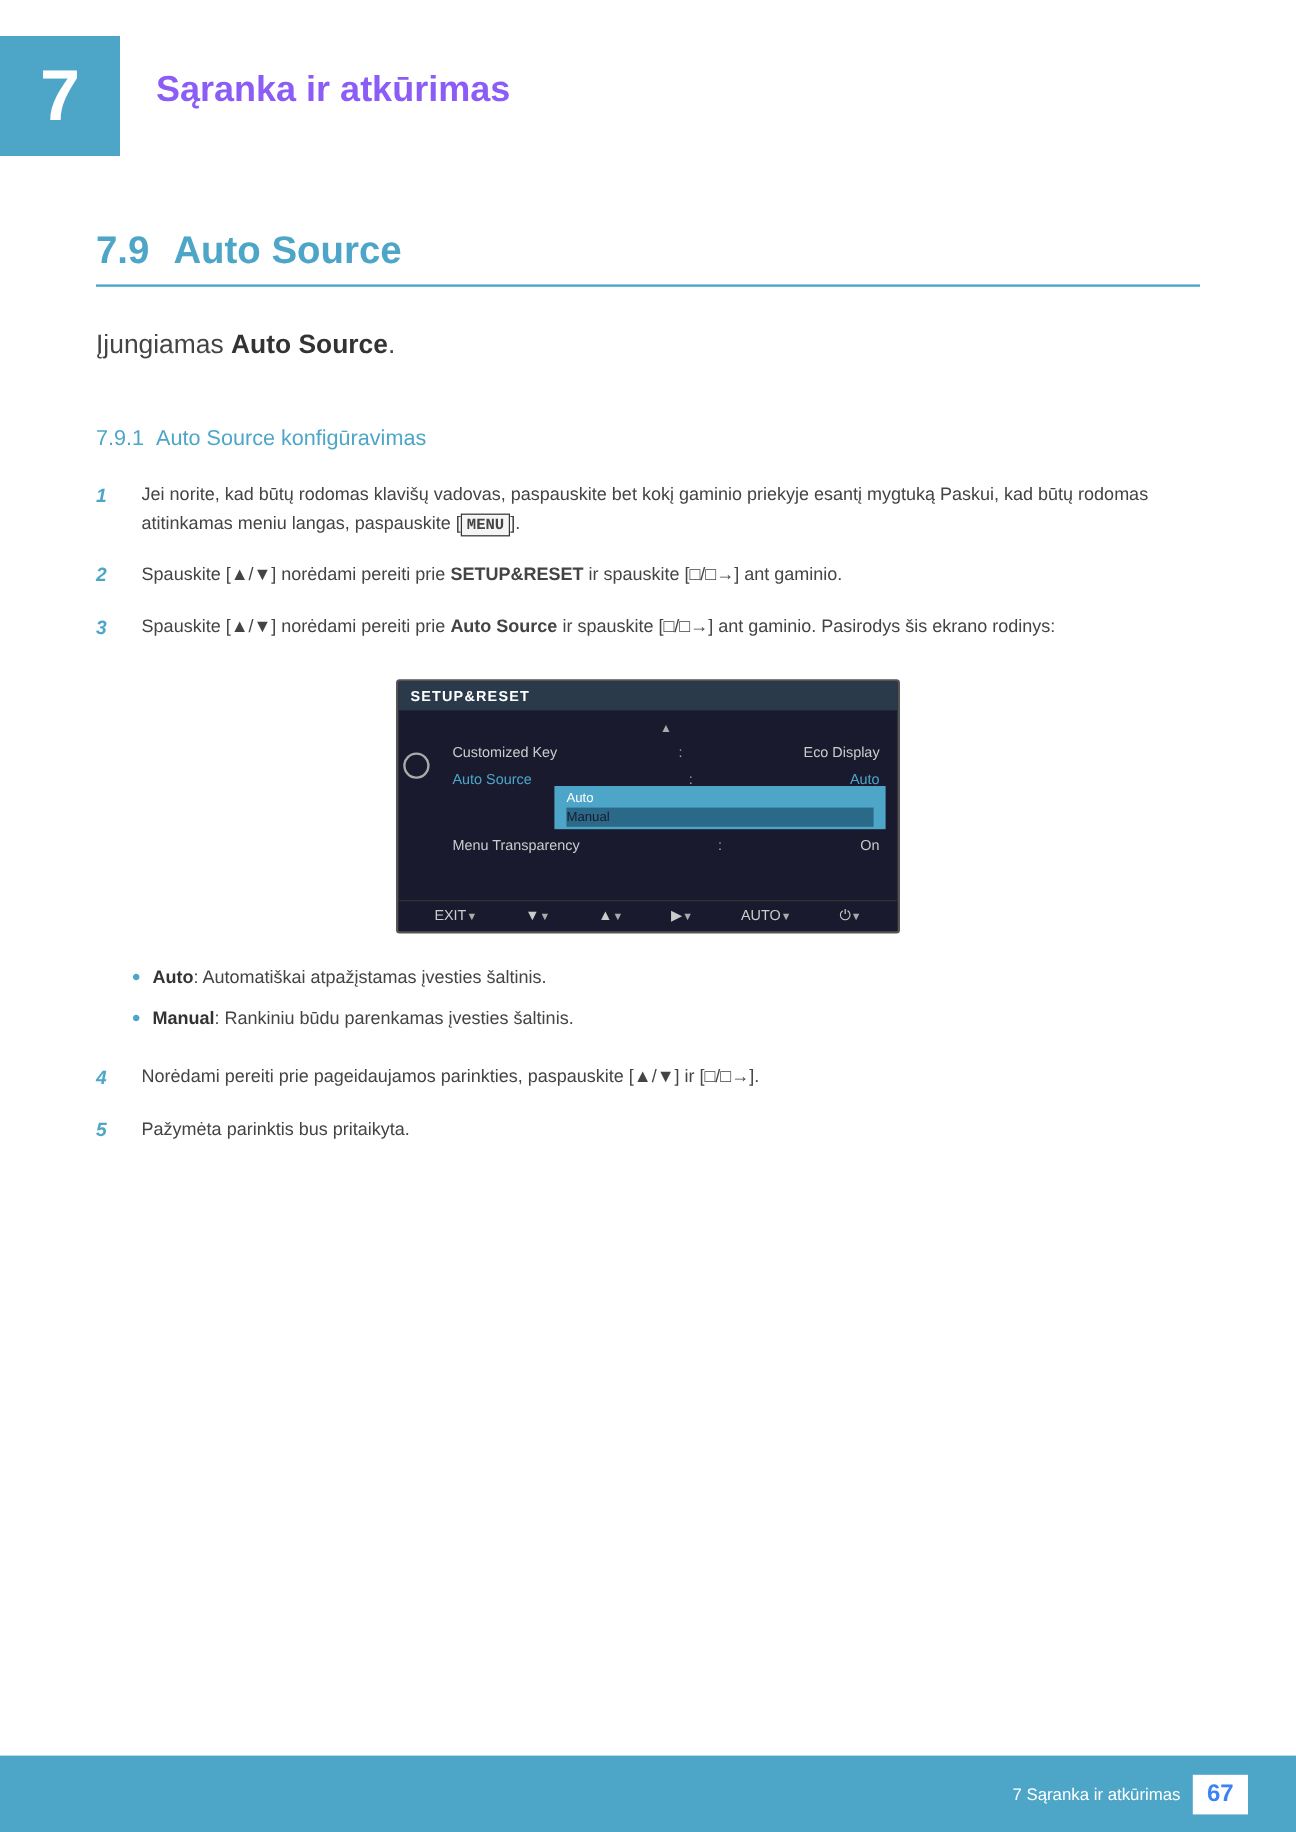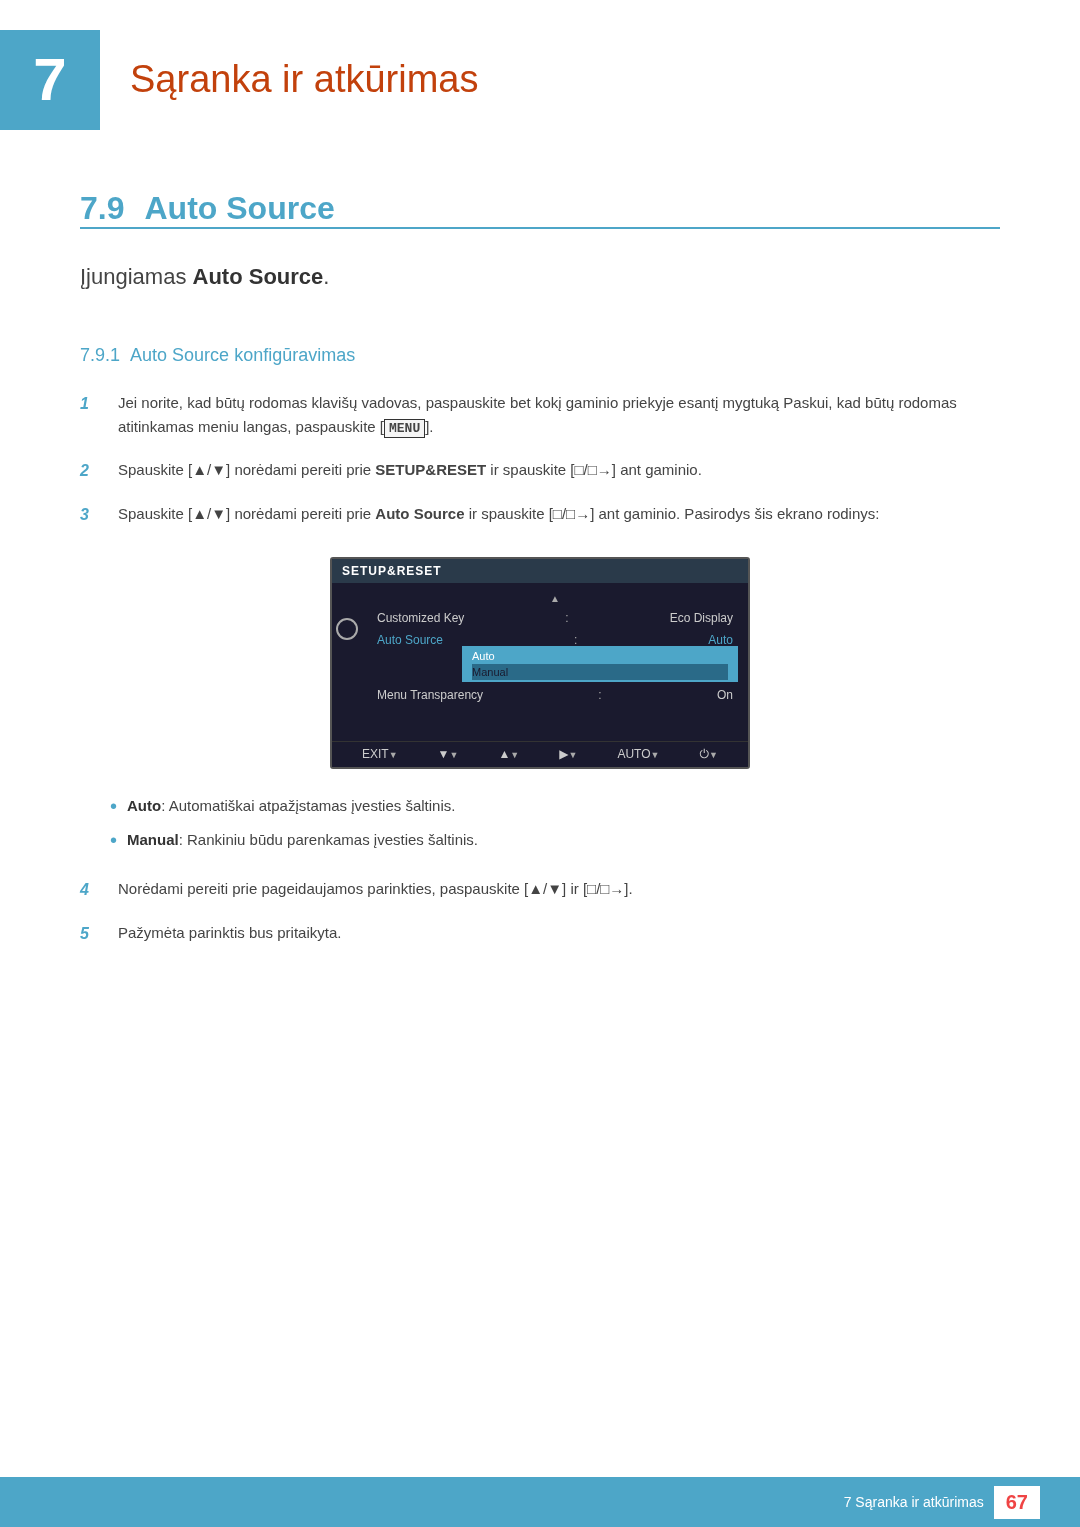--- a/index.html
+++ b/index.html
@@ -49,37 +49,38 @@
     }
 
     .chapter-number {
       font-size: 60px;
       font-weight: bold;
       color: #ffffff;
       line-height: 1;
     }
 
     .chapter-title {
-      font-size: 38px;
-      font-weight: normal;
-      color: #c2410c;
+      font-size: 30px;
+      font-weight: bold;
+      color: #8b5cf6;
       padding-top: 28px;
     }
 
     
     .content {
       padding: 20px 80px 80px 80px;
     }
 
     
     .section-title {
       font-size: 32px;
       font-weight: bold;
       color: #4da6c8;
       margin-bottom: 30px;
+      padding-bottom: 10px;
       border-bottom: 2px solid #4da6c8;
     }
 
     .section-title .section-num {
       margin-right: 20px;
     }
 
     
     .intro-text {
       font-size: 22px;
@@ -270,37 +271,37 @@
       font-weight: bold;
       color: #333;
     }
 
     
     .footer {
       position: absolute;
       bottom: 0;
       left: 0;
       right: 0;
-      height: 50px;
+      height: 64px;
       background: #4da6c8;
       display: flex;
       align-items: center;
       justify-content: flex-end;
       padding: 0 40px;
     }
 
     .footer-text {
       color: #ffffff;
       font-size: 14px;
       margin-right: 10px;
     }
 
     .footer-page {
       background: #ffffff;
-      color: #ef4444;
+      color: #3b82f6;
       font-size: 20px;
       font-weight: bold;
       padding: 5px 12px;
     }
   </style>
 </head>
 <body>
 
 <div class="header-section">
   <div class="chapter-number-block">

